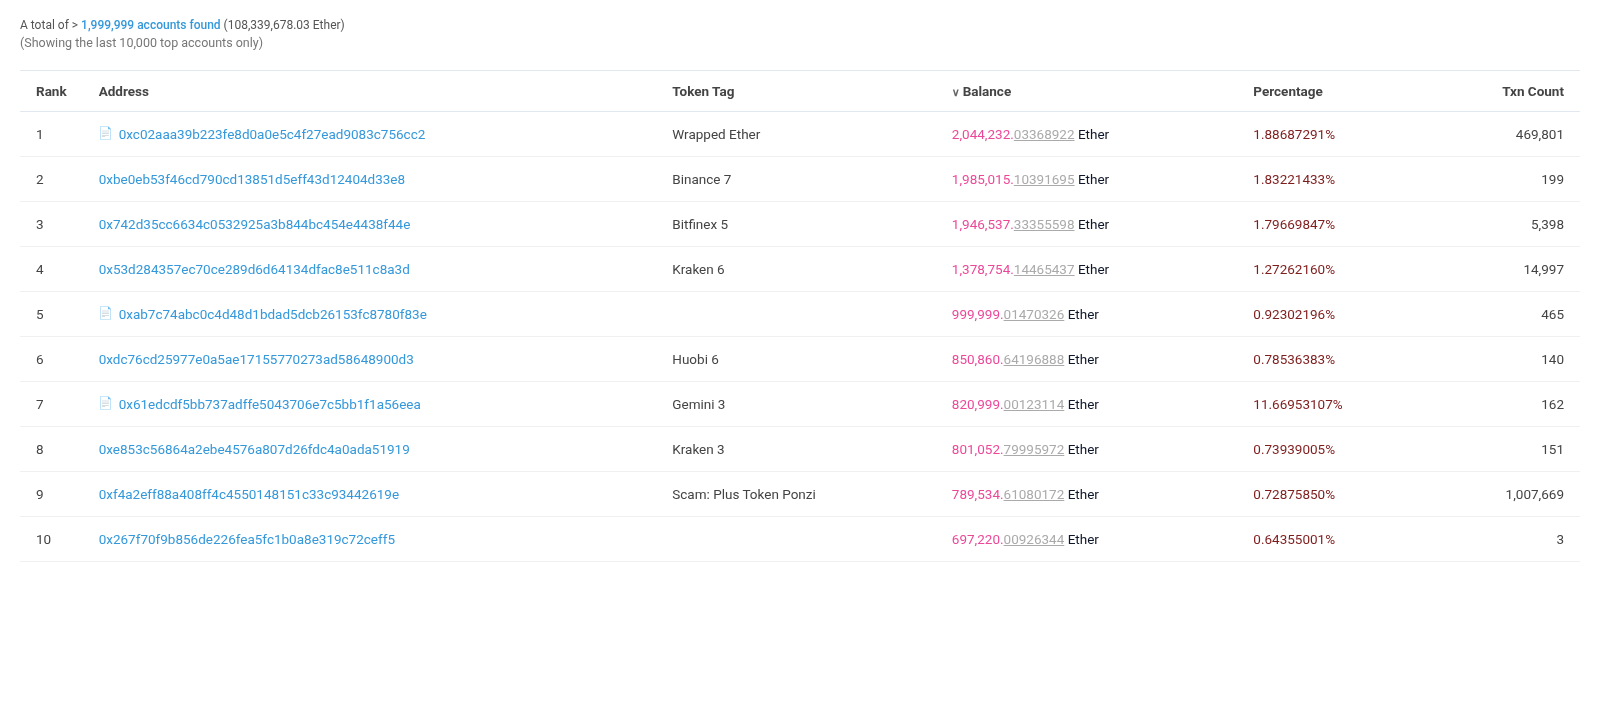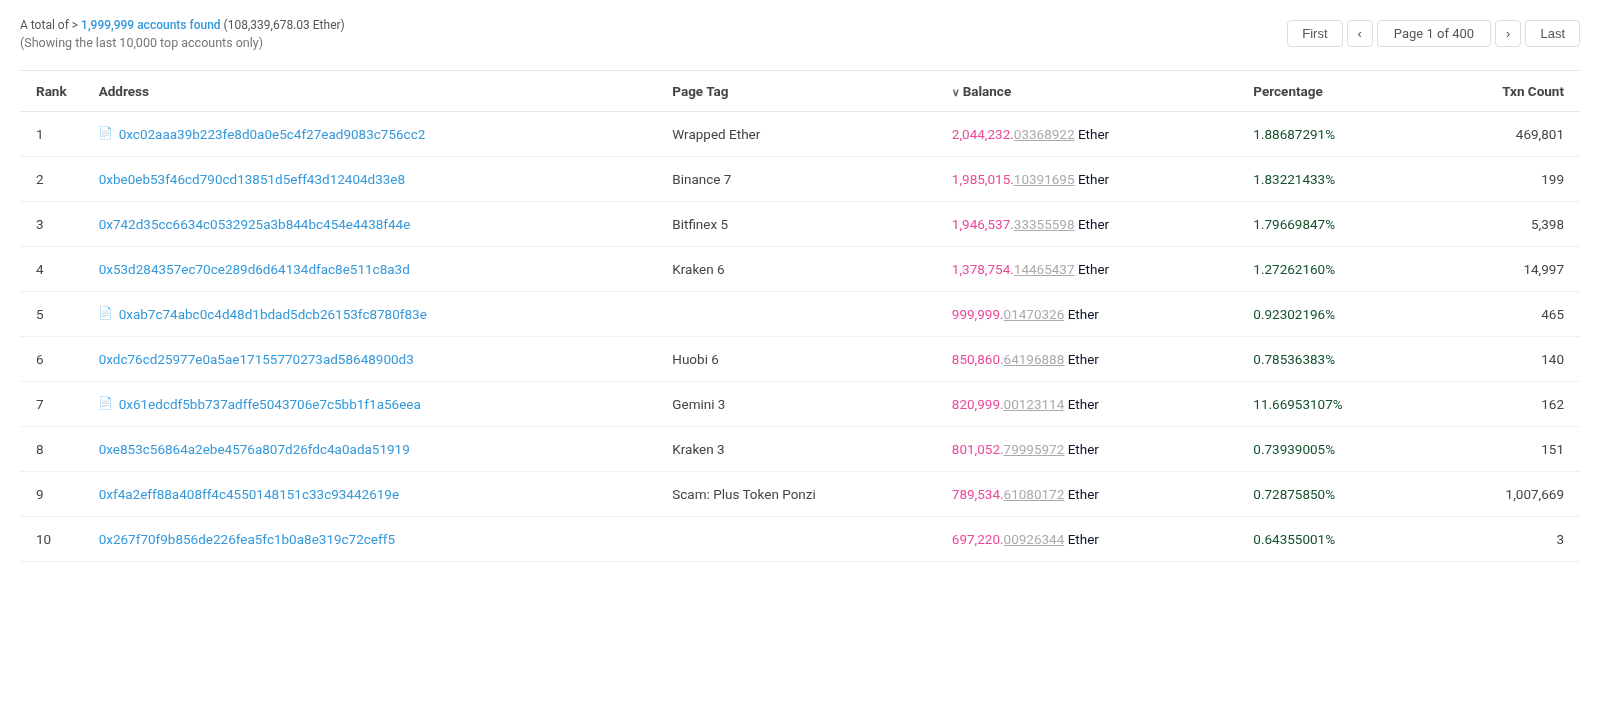--- a/index.html
+++ b/index.html
@@ -115,21 +115,21 @@
       color: #aaa;
       text-decoration: underline;
     }
     .balance-unit {
       color: #0f172a;
     }
     .name-tag-cell {
       color: #444;
     }
     .percentage-cell {
-      color: #14532d;
+      color: #7f1d1d;
     }
     .txn-cell {
       color: #444;
       text-align: right;
     }
     th.txn-header {
       text-align: right;
     }
     .sort-icon {
       font-size: 11px;
@@ -140,35 +140,28 @@
 <body>
 
 <div class="header-section">
   <div>
     <div class="summary-text">
       A total of &gt; <span class="highlight">1,999,999 accounts found</span><span> (108,339,678.03 Ether)</span>
     </div>
     <div class="summary-subtext">(Showing the last 10,000 top accounts only)</div>
   </div>
 
-  <div class="pagination">
-    <button class="page-btn">First</button>
-    <button class="arrow-btn">‹</button>
-    <span class="page-indicator">Page 1 of 400</span>
-    <button class="arrow-btn">›</button>
-    <button class="page-btn">Last</button>
-  </div>
 </div>
 
 <table>
   <thead>
     <tr>
       <th>Rank</th>
       <th>Address</th>
-      <th>Page Tag</th>
+      <th>Token Tag</th>
       <th style="cursor:pointer;">
         <span class="sort-icon">∨ </span>Balance
       </th>
       <th>Percentage</th>
       <th class="txn-header">Txn Count</th>
     </tr>
   </thead>
   <tbody id="table-body">
   <tr>
         <td class="rank-cell">1</td>

